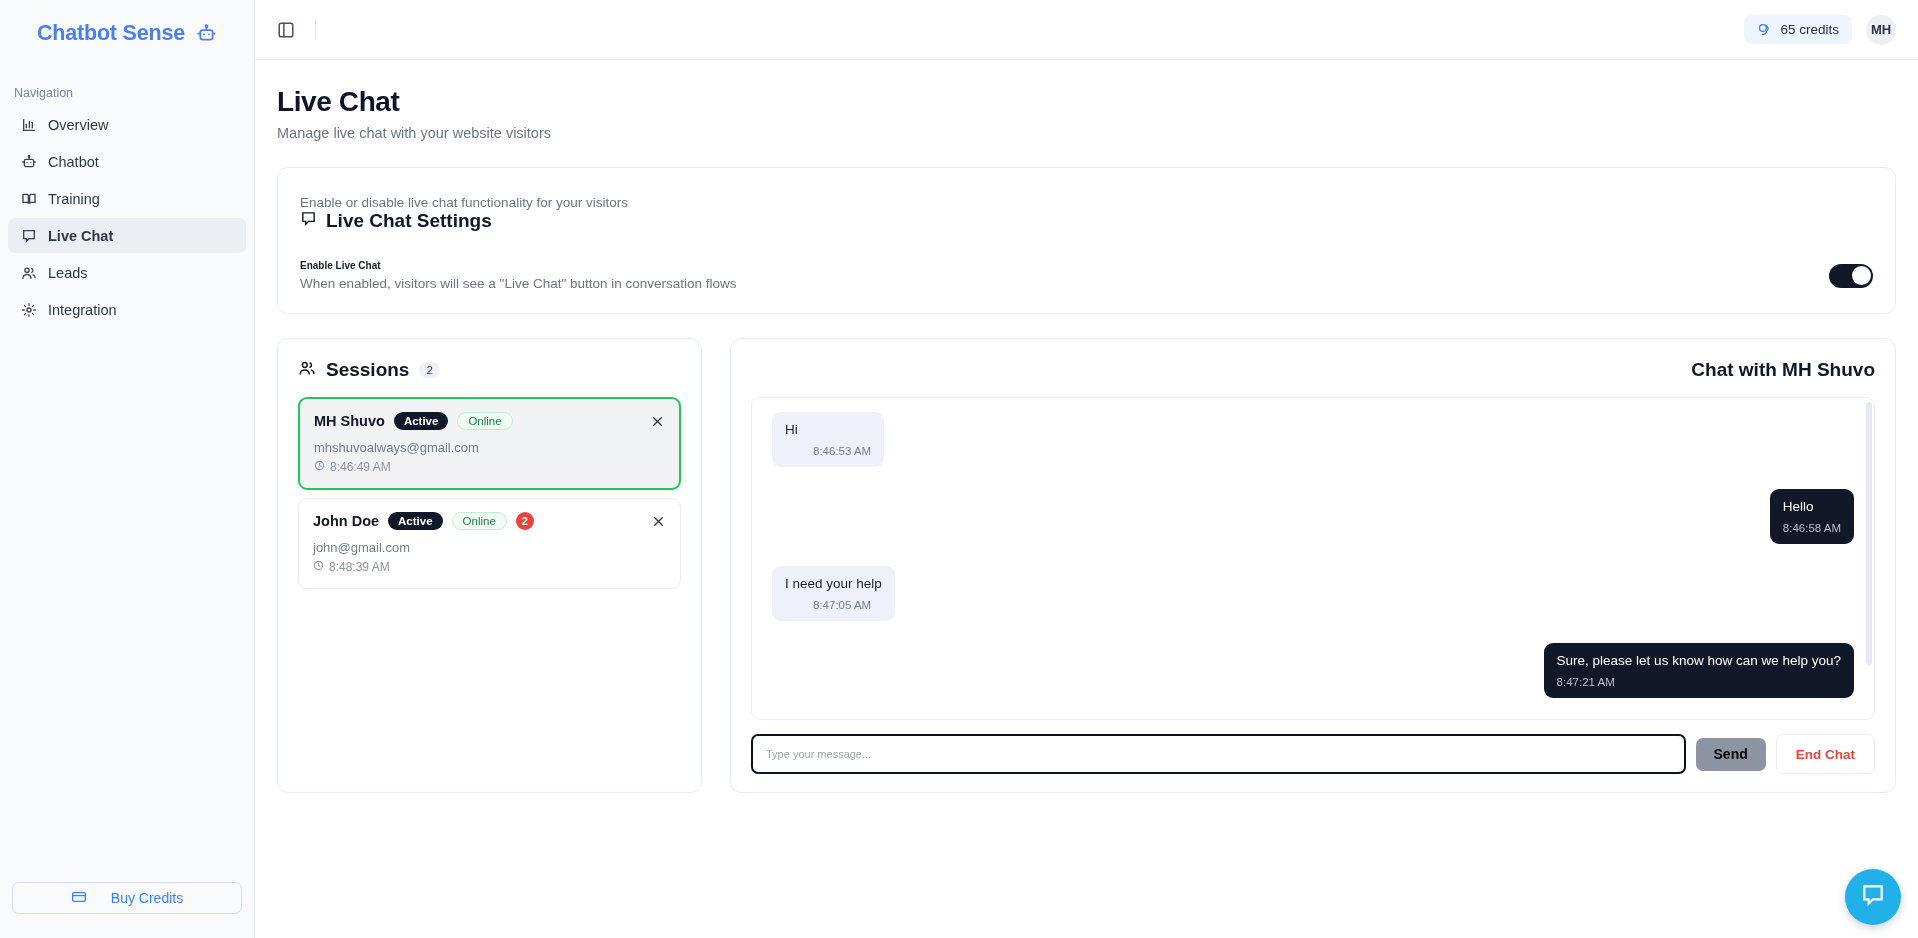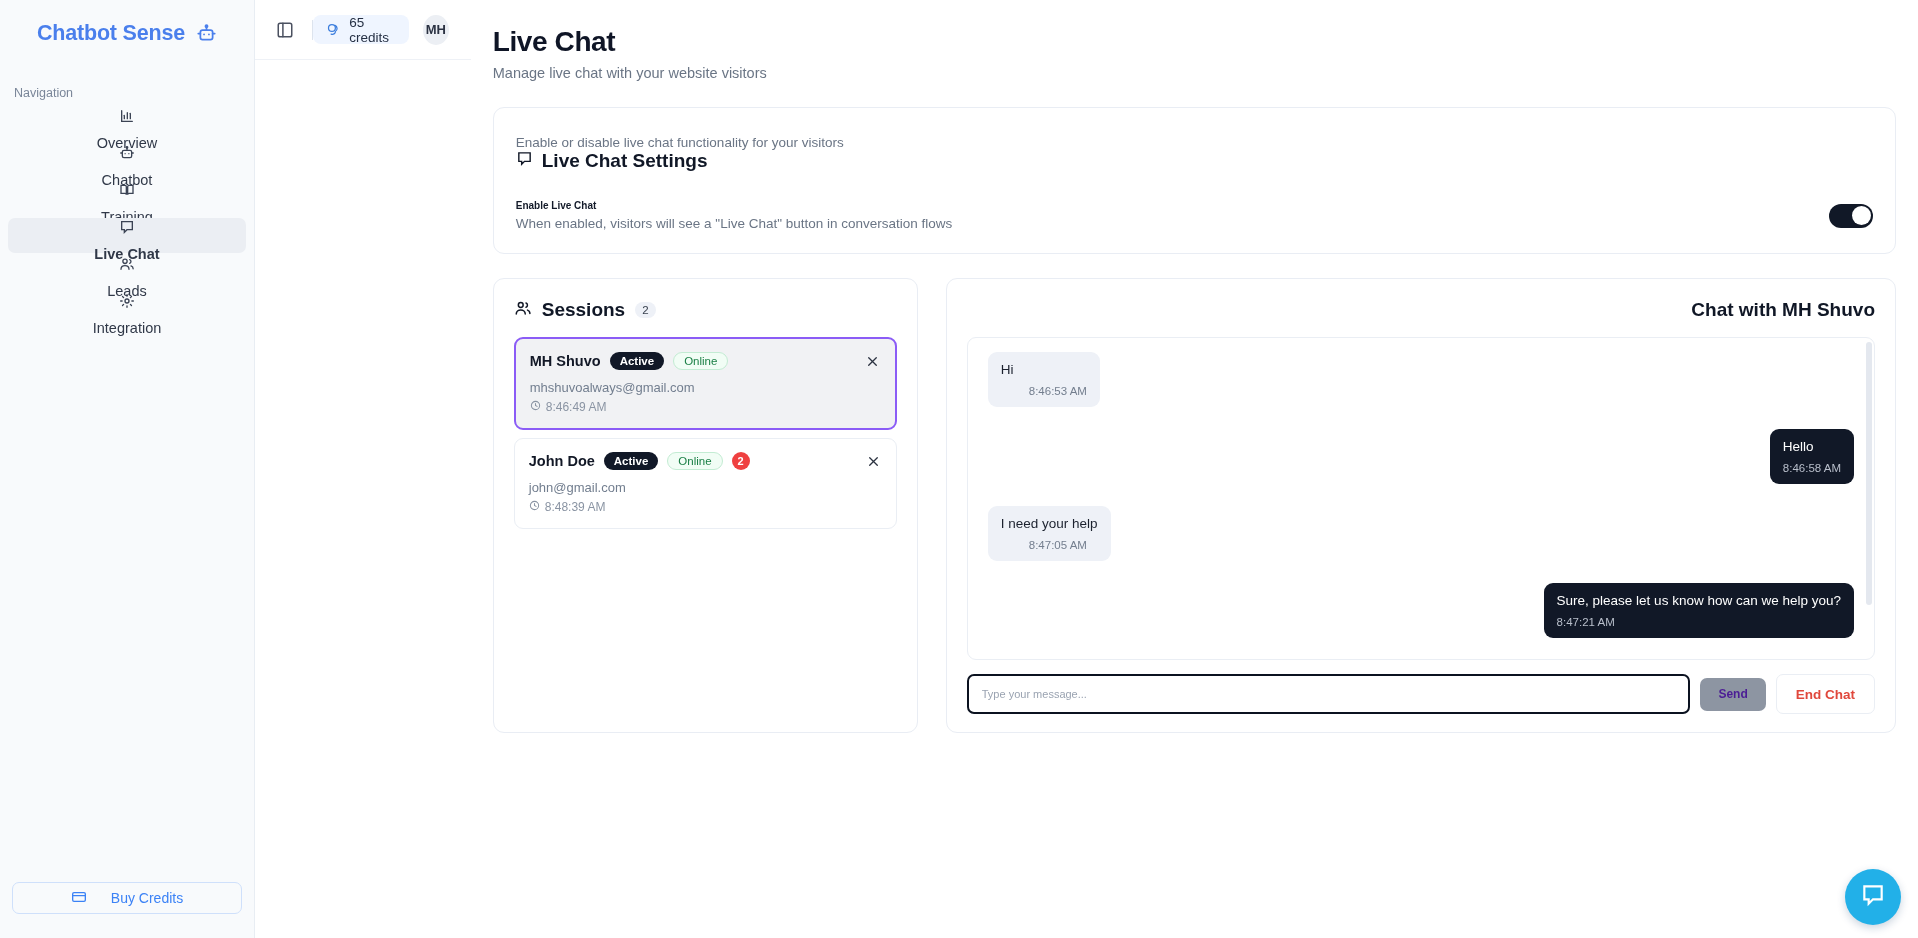--- a/index.html
+++ b/index.html
@@ -38,37 +38,36 @@
   }
   .nav-item {
     display: flex; align-items: center; gap: 11px;
     height: 35px;
     margin: 0 8px 2px 8px;
     padding: 0 12px;
     border-radius: 7px;
     font-size: 14.5px;
     color: #303848;
     cursor: pointer;
-    flex-direction: column;
   }
   .nav-item .nav-ico { width: 17px; height: 17px; display:flex; align-items:center; justify-content:center; color:#3b4354; flex: 0 0 17px;}
   .nav-item.active { background: #ebeef3; font-weight: bold; }
 
   #buy-credits-wrap { margin-top: auto; padding: 0 12px 24px 12px; }
   #buy-credits {
     width: 100%; height: 32px;
     display: flex; align-items: center; justify-content: center; gap: 24px;
     border: 1px solid #cfe0fb; border-radius: 7px;
     background: #f8fafc; color: #3b82f6;
     font-size: 14px; font-family: "Liberation Sans", sans-serif;
     cursor: pointer;
   }
 
   
-  #main { flex: 1 1 auto; height: 938px; display: flex; flex-direction: row; position: relative; overflow: hidden; }
+  #main { flex: 1 1 auto; height: 938px; display: flex; flex-direction: column; position: relative; overflow: hidden; }
 
   #topbar {
     height: 60px; flex: 0 0 60px;
     border-bottom: 1px solid #eef1f6;
     display: flex; align-items: center;
     padding: 0 22px 0 18px;
     background: #fff;
   }
   #sidebar-toggle { width: 26px; height: 26px; display:flex; align-items:center; justify-content:center; color:#4b5160; cursor:pointer; }
   #topbar-divider { width:1px; height:20px; background:#dde4ee; margin-left:16px; }
@@ -121,21 +120,21 @@
   #sessions-title { font-size: 19px; font-weight: bold; color:#101726; }
   #sessions-count {
     background:#eef1f7; color:#39414f; border-radius: 9px;
     font-size: 11.5px; padding: 2px 7px; min-width: 18px; text-align:center;
   }
   #sessions-list { margin-top: 16px; display:flex; flex-direction: column; gap: 8px; }
   .session {
     border-radius: 9px; padding: 13px 14px 14px 14px; cursor: pointer;
     position: relative;
   }
-  .session.sel { background:#f1f2f4; border: 2px solid #8b5cf6; }
+  .session.sel { background:#f1f2f4; border: 2px solid #22c55e; }
   .session.unsel { background:#fff; border: 1px solid #eaeef4; }
   .session-top { display:flex; align-items:center; gap: 9px; }
   .session-name { font-size: 14.5px; font-weight: bold; color:#121826; }
   .badge-active {
     background:#111827; color:#fff; border-radius: 11px;
     font-size: 11.5px; font-weight: bold; padding: 3px 10px;
   }
   .badge-online {
     background:#f1fdf5; color:#1a7f45; border:1px solid #c3ecd3; border-radius: 11px;
     font-size: 11.5px; padding: 2px 10px;
@@ -183,21 +182,21 @@
   #chat-input-row { display:flex; align-items:center; gap: 10px; margin-top: 14px; }
   #msg-input {
     flex: 1 1 auto; height: 40px; border-radius: 7px;
     border: 2px solid #0b1220; background:#fff;
     padding: 0 13px; font-size: 11px; color:#1b212e;
     font-family: "Liberation Sans", sans-serif; outline: none;
   }
   #msg-input::placeholder { color: #9aa3b1; }
   #send-btn {
     height: 33px; padding: 0 18px; border-radius: 7px; border: none;
-    background:#8d95a2; color:#4c1d95; font-size: 12px; font-weight: bold;
+    background:#8d95a2; color:#000000; font-size: 14px; font-weight: bold;
     font-family: "Liberation Sans", sans-serif; cursor: not-allowed;
   }
   #end-chat-btn {
     height: 40px; padding: 0 19px; border-radius: 7px;
     border: 1px solid #eaeef4; background:#fff; color:#e0483c;
     font-size: 13.5px; font-weight: bold;
     font-family: "Liberation Sans", sans-serif; cursor: pointer;
   }
 
   #chat-widget-fab {

